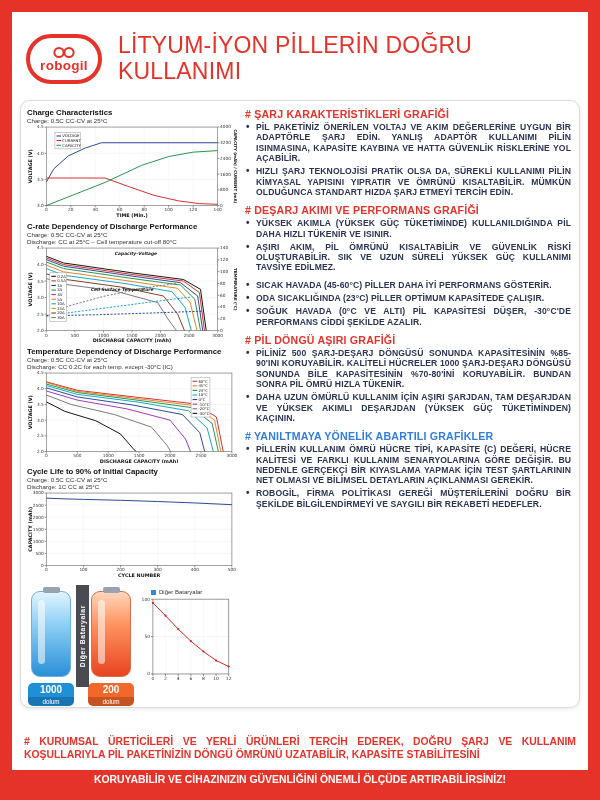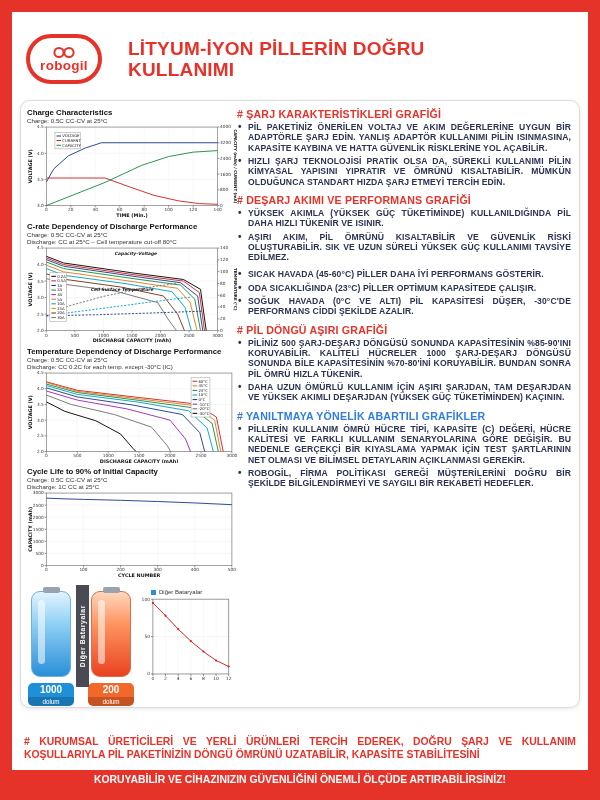--- a/index.html
+++ b/index.html
@@ -14,26 +14,26 @@
     position:absolute; left:12px; top:12px; width:576px; height:758px;
     background:#ffffff;
   }
   
   .header { position:absolute; top:10px; left:14px; right:10px; height:74px;
     display:flex; align-items:center; gap:16px; }
   .logo { width:76px; height:50px; border:4px solid #e5332a; border-radius:26px;
     display:flex; flex-direction:column; align-items:center; justify-content:center; flex:0 0 auto;text-align:right; }
   .logo-rings { display:block; margin-bottom:-1px; }
   .logo-text { color:#e5332a; font-weight:800; font-size:13.5px; letter-spacing:.3px; }
-  .title { color:#e5332a; font-weight:700; font-size:19px; line-height:1.12; letter-spacing:.2px;margin-left:10px; }
+  .title { color:#e5332a; font-weight:400; font-size:23px; line-height:1.12; letter-spacing:.2px; }
   
   .card {
     position:absolute; left:8px; right:8px; top:88px; bottom:62px;
     border:1px solid #dcdcdc; border-radius:10px; box-shadow:0 1px 4px rgba(0,0,0,.10);
-    display:flex; padding:7px 6px; gap:0; background:#fff; overflow:hidden;
+    display:flex; padding:7px 6px; gap:8px; background:#fff; overflow:hidden;
   }
   .col-charts { width:210px; flex:0 0 auto; display:flex; flex-direction:column; }
   .chart-block { margin-bottom:4px; }
   .c-title { font-size:7.8px; font-weight:700; color:#111; }
   .c-sub   { font-size:6.2px; color:#333; }
   .c-mount svg { display:block; width:100%; }
   svg text { font-family:"DejaVu Sans", sans-serif; }
   
   .bat-block { position:relative; height:134px; margin-top:3px; }
   .bat { position:absolute; top:6px; width:40px; height:86px; border-radius:9px; }

